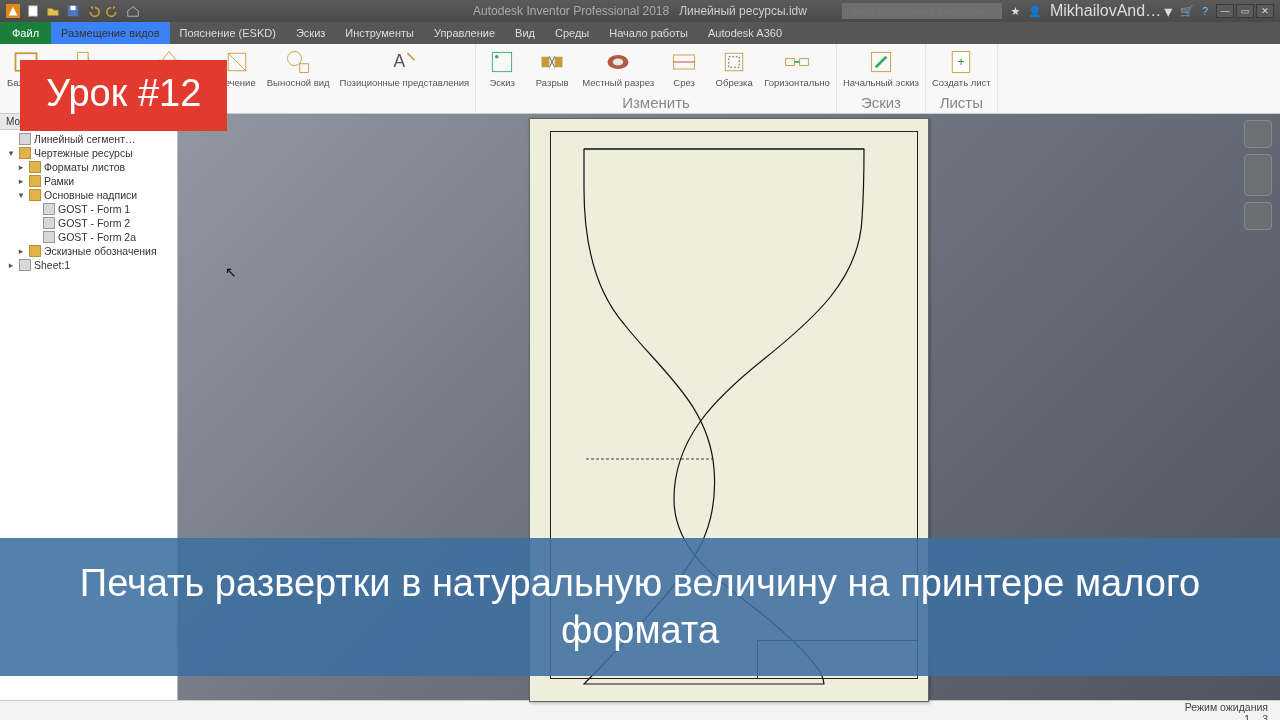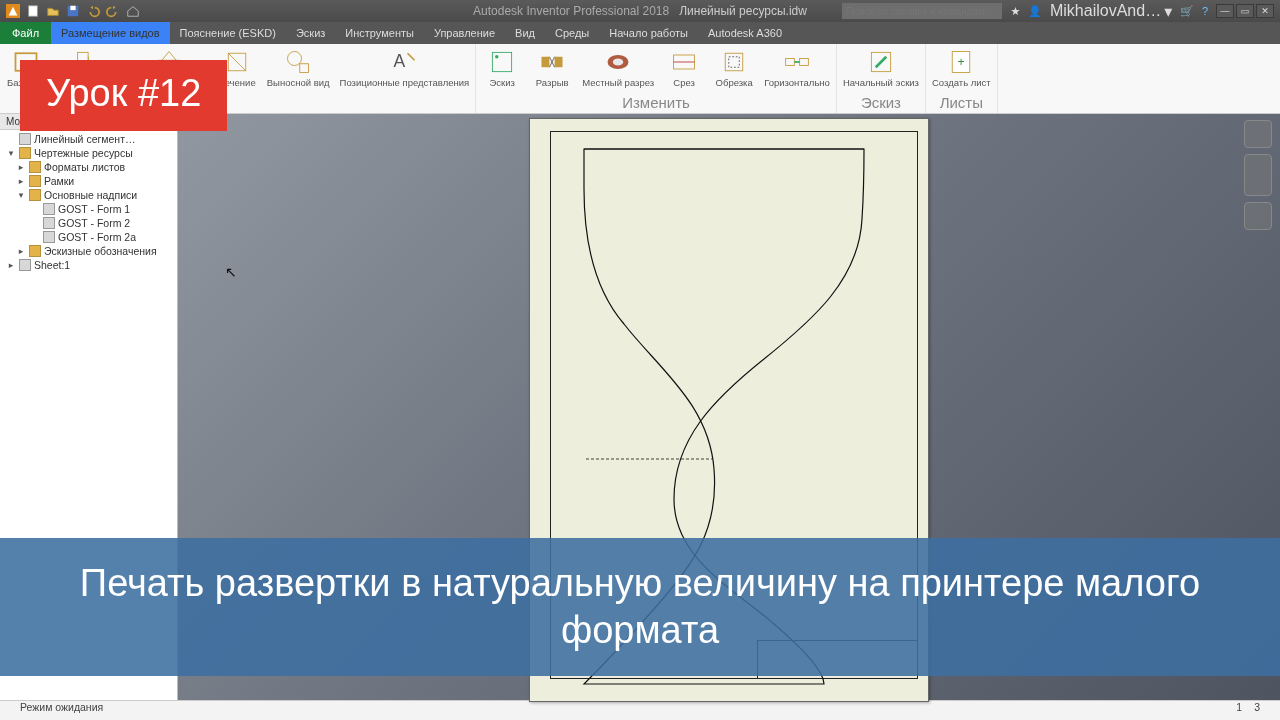--- a/index.html
+++ b/index.html
@@ -54,21 +54,21 @@
   .titleblock::before, .titleblock::after { content: ""; position: absolute; background: #222; }
   .shape svg { position: absolute; left: 34px; top: 10px; width: 328px; height: 556px; }
   .viewctl { position: absolute; right: 6px; top: 6px; width: 30px; display: flex; flex-direction: column; gap: 6px; }
   .viewctl div { width: 28px; height: 28px; background: rgba(120,120,120,.5); border-radius: 4px; border: 1px solid #888; }
 
   
   .lesson-tag { position: absolute; left: 20px; top: 60px; background: #e23a2e; color: #fff; font-size: 38px; padding: 12px 26px 16px; font-weight: 400; z-index: 50; }
   .lesson-title { position: absolute; left: 0; right: 0; top: 538px; height: 138px; background: rgba(60,110,160,.88); color: #fff; font-size: 38px; line-height: 1.25; display: flex; align-items: center; justify-content: center; text-align: center; padding: 6px 30px; z-index: 50; }
 
   
-  .statusbar { height: 20px; background: #f3f3f3; border-top: 1px solid #ccc; display: flex; align-items: flex-start; font-size: 10.5px; color: #444; padding: 0 20px; }
+  .statusbar { height: 20px; background: #f3f3f3; border-top: 1px solid #ccc; display: flex; align-items: flex-end; font-size: 10.5px; color: #444; padding: 0 12px; flex-direction: column; }
   .statusbar .spacer { flex: 1; }
   .statusbar .pg { display: flex; gap: 12px; }
 
   
   svg { display: block; }
   .strokeU { stroke: #c49a3a; stroke-width: 2; fill: none; }
 </style>
 </head>
 <body>
 

